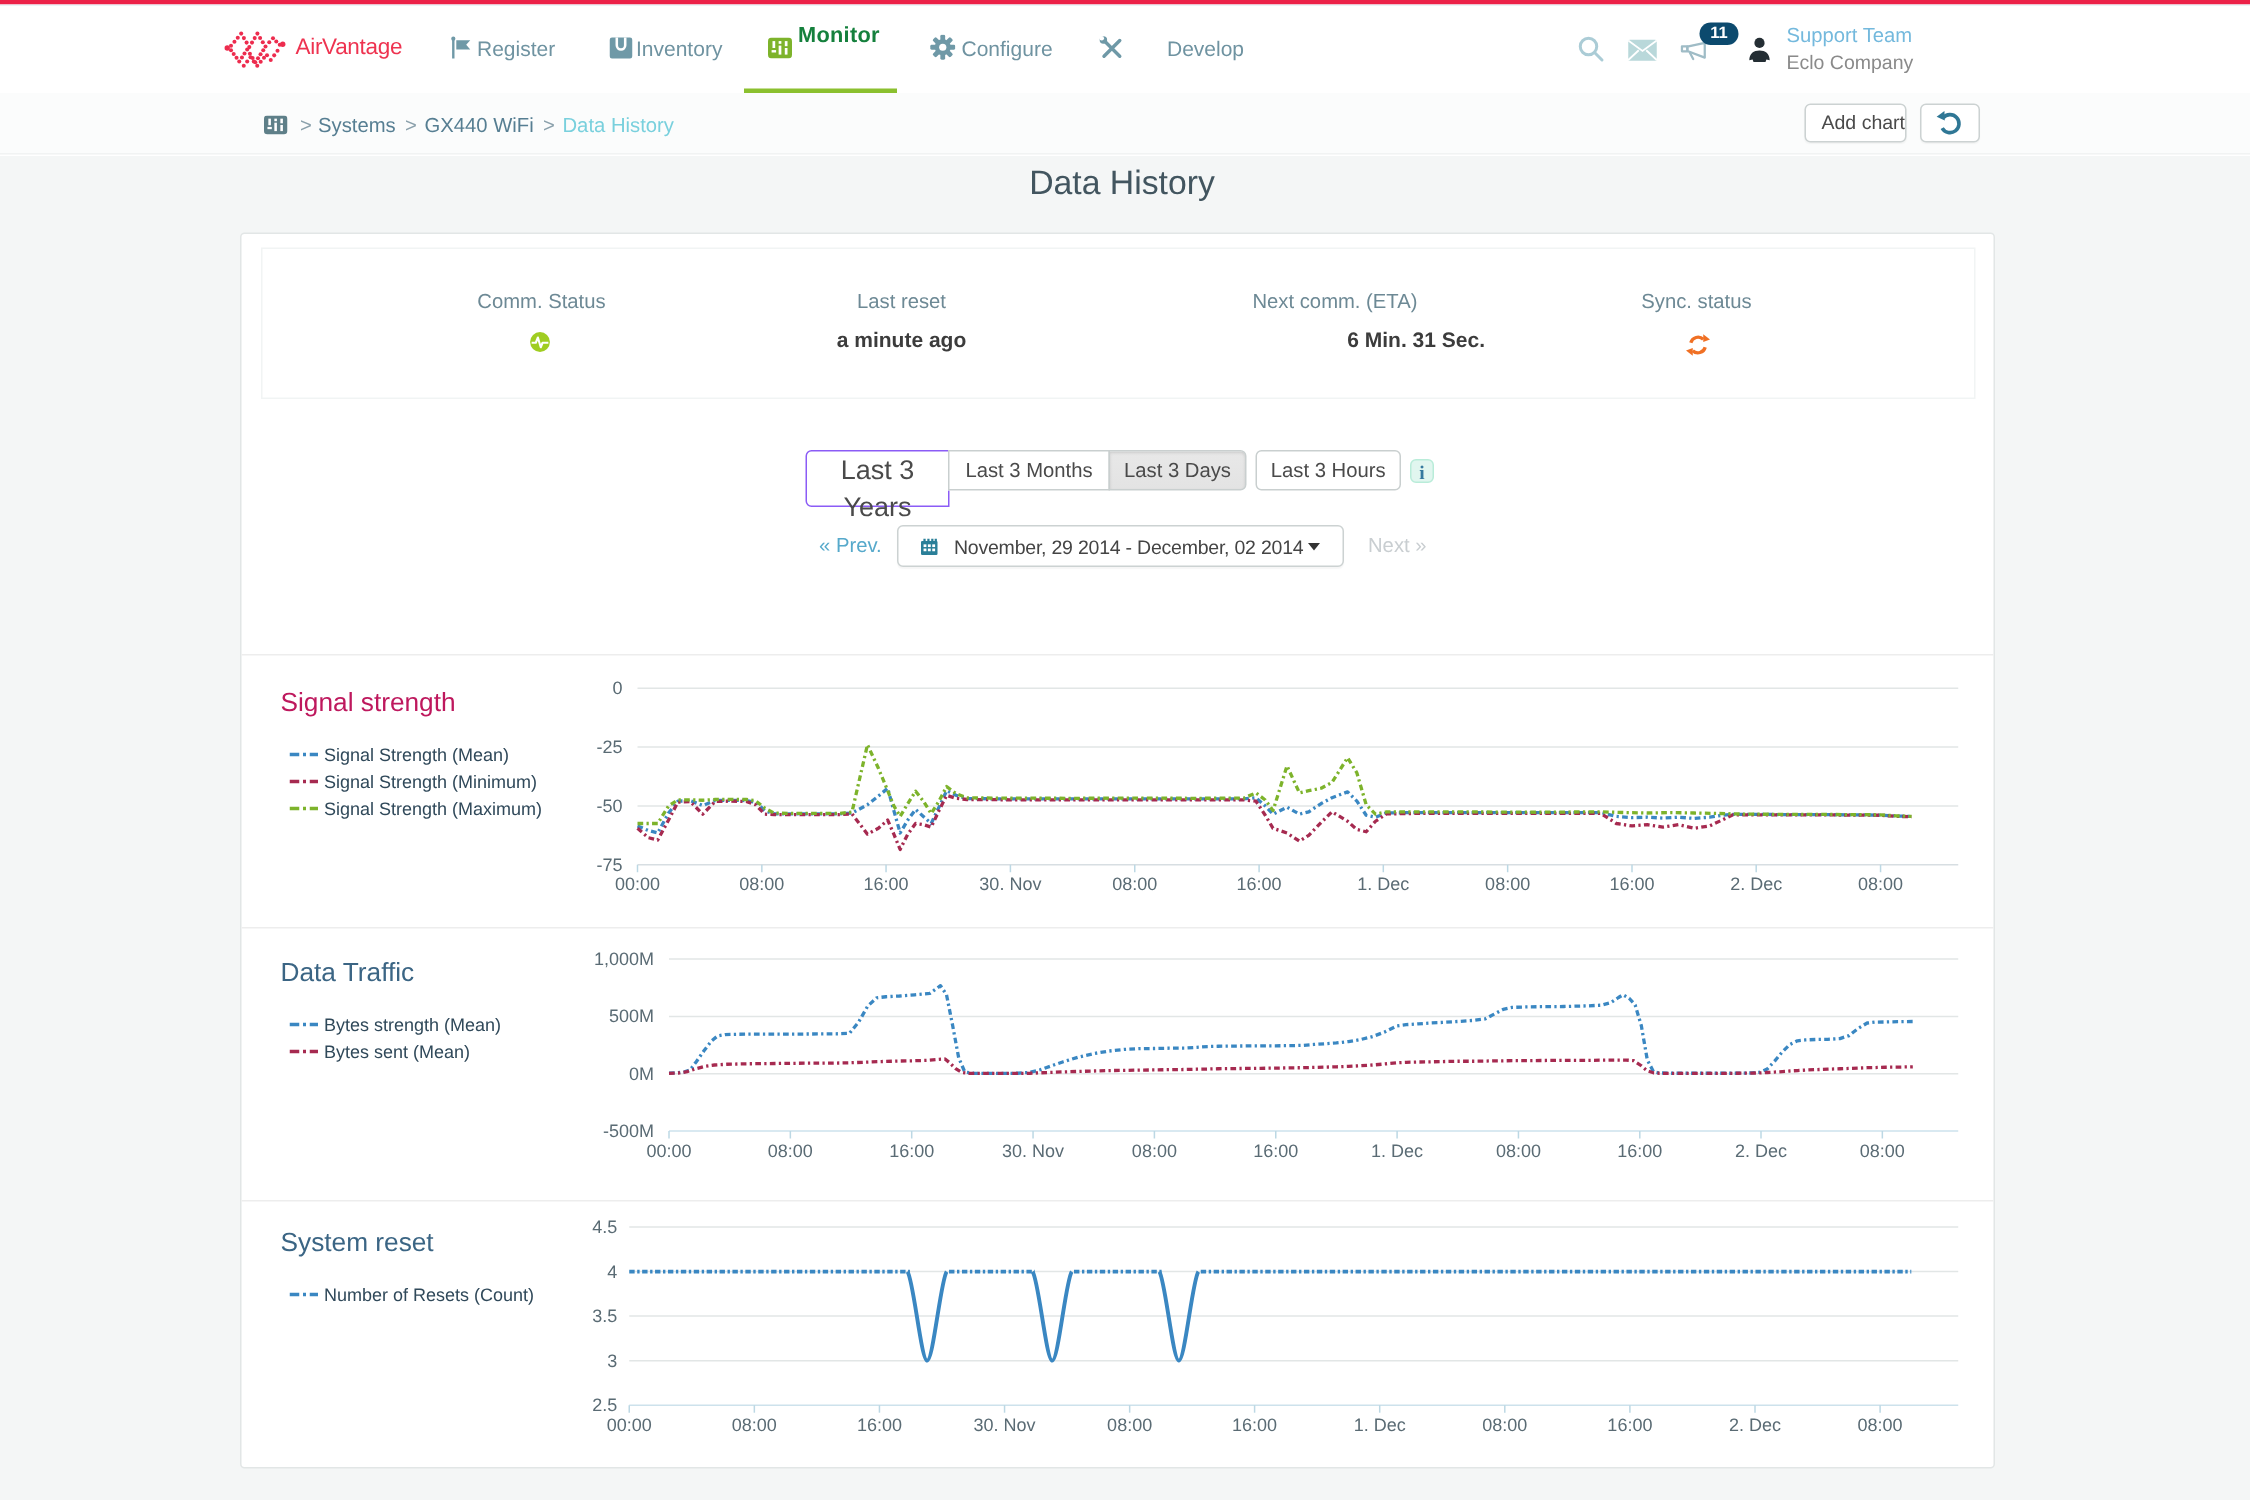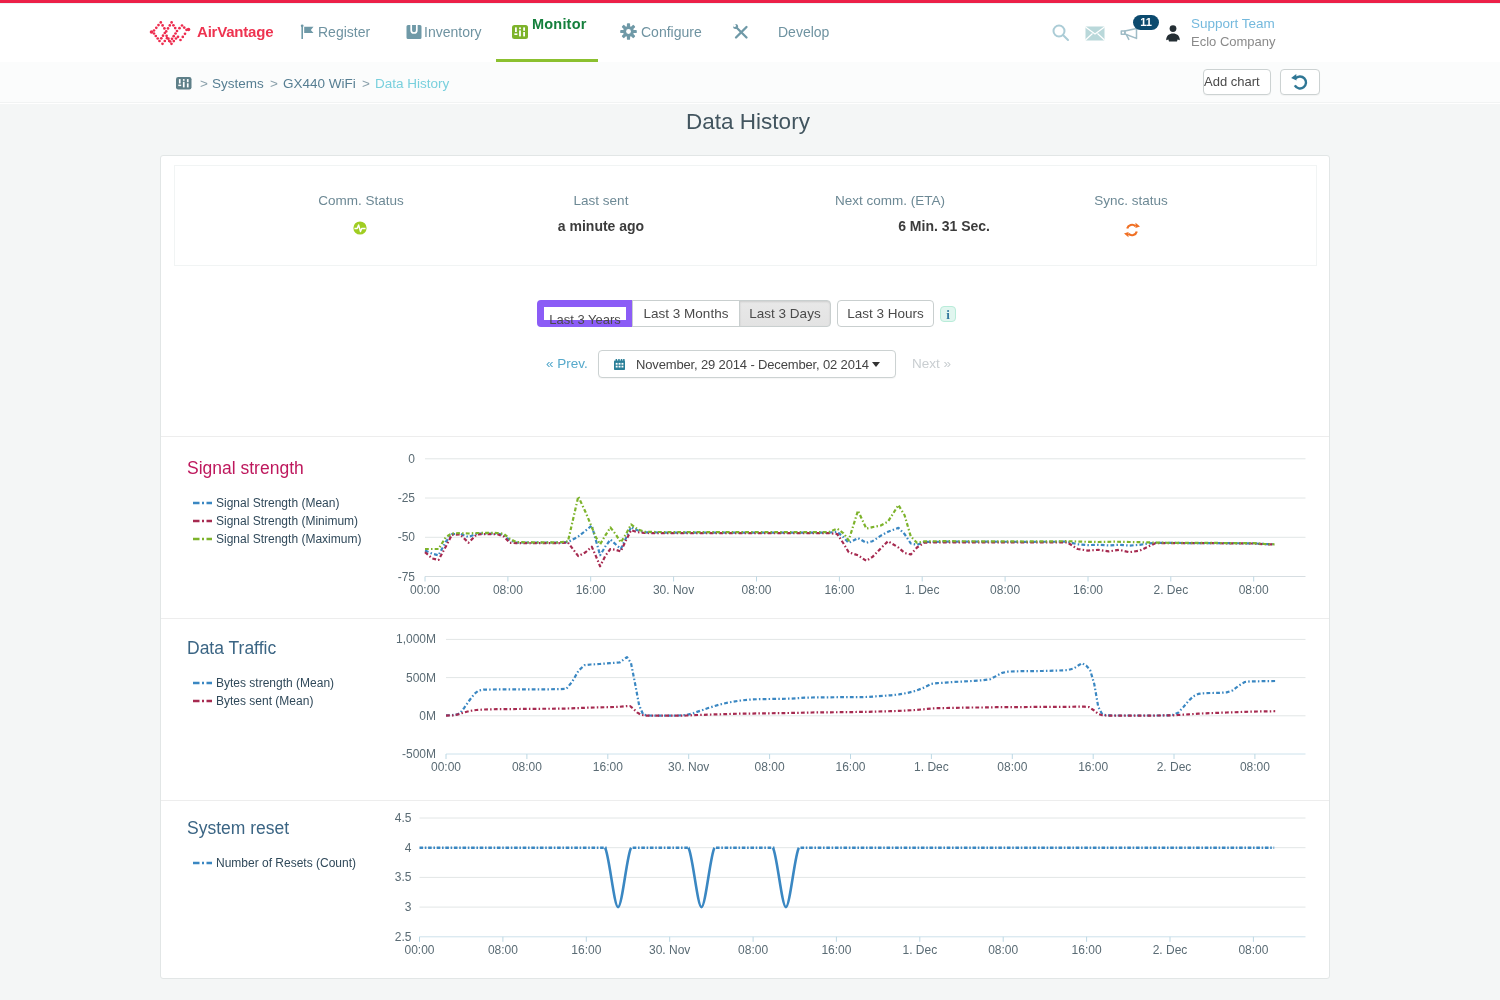--- a/index.html
+++ b/index.html
@@ -49,21 +49,21 @@
     <circle cx="16.5" cy="29.8" r="1.35" fill="#ed2c4e"></circle>
     <circle cx="18.8" cy="27.0" r="1.35" fill="#ed2c4e"></circle>
     <circle cx="21.0" cy="24.2" r="1.35" fill="#ed2c4e"></circle>
     <circle cx="23.2" cy="27.0" r="1.35" fill="#ed2c4e"></circle>
     <circle cx="25.5" cy="29.8" r="1.35" fill="#ed2c4e"></circle>
     <circle cx="27.8" cy="27.1" r="1.35" fill="#ed2c4e"></circle>
     <circle cx="30.0" cy="24.5" r="1.35" fill="#ed2c4e"></circle>
     <circle cx="5.5" cy="18.0" r="1.8" fill="#ed2c4e"></circle>
     <circle cx="42.5" cy="15.5" r="1.8" fill="#ed2c4e"></circle>
   </svg>
-<div class="abs" style="left:197px;top:23px;font-size:15px;font-weight:bold;color:#ee3350;letter-spacing:-0.2px">AirVantage</div>
+<div class="abs" style="left:197px;top:23px;font-size:15px;font-weight:normal;color:#ee3350;letter-spacing:-0.2px">AirVantage</div>
 <svg width="16" height="16" style="position:absolute;left:300px;top:24px">
 <line x1="2.2" y1="1.5" x2="2.2" y2="15" stroke="#6f99a7" stroke-width="1.6"></line>
 <circle cx="2.2" cy="1.8" r="1.4" fill="#6f99a7"></circle>
 <path d="M4.2,2.8 L13.5,2.8 L10.8,5.9 L13.5,9 L4.2,9 Z" fill="#6f99a7"></path>
 </svg>
 <div class="abs" style="left:318px;top:24px;color:#6f93a1;font-size:14px">Register</div>
 <svg width="16" height="16" style="position:absolute;left:406px;top:24px">
 <path d="M2,1 h12 a1.5,1.5 0 0 1 1.5,1.5 v11 a1.5,1.5 0 0 1 -1.5,1.5 h-12 a1.5,1.5 0 0 1 -1.5,-1.5 v-11 a1.5,1.5 0 0 1 1.5,-1.5 Z" fill="#6f99a7"></path>
 <path d="M5.2,1 v5.2 a2.8,2.8 0 0 0 5.6,0 v-5.2" fill="none" stroke="#fff" stroke-width="1.7"></path>
 </svg>
@@ -133,48 +133,48 @@
 <rect x="6.9" y="4.8" width="1.7" height="5.6" fill="#fff"></rect>
 <rect x="10.9" y="2.1" width="1.7" height="3.1" fill="#fff"></rect>
 <rect x="10.9" y="6.3" width="1.7" height="4.1" fill="#fff"></rect>
 </svg>
 <div class="abs" style="left:200px;top:76px;font-size:13.5px;color:#8aa0ab">&gt;</div>
 <div class="abs" style="left:212px;top:76px;font-size:13.5px;color:#567e92">Systems</div>
 <div class="abs" style="left:270px;top:76px;font-size:13.5px;color:#8aa0ab">&gt;</div>
 <div class="abs" style="left:283px;top:76px;font-size:13.5px;color:#567e92">GX440 WiFi</div>
 <div class="abs" style="left:362px;top:76px;font-size:13.5px;color:#8aa0ab">&gt;</div>
 <div class="abs" style="left:375px;top:76px;font-size:13.5px;color:#79d0dd">Data History</div>
-<div class="abs" style="left:1203px;top:69px;width:68px;height:26px;background:#fff;border:1px solid #ccd2d2;border-radius:4px;box-shadow:0 1px 1px rgba(0,0,0,0.04);font-size:13px;color:#4a4a4a;text-align:left;line-height:24px">Add chart</div>
+<div class="abs" style="left:1203px;top:69px;width:68px;height:26px;background:#fff;border:1px solid #ccd2d2;border-radius:4px;box-shadow:0 1px 1px rgba(0,0,0,0.04);font-size:13px;color:#4a4a4a;text-align:right;line-height:24px">Add chart</div>
 <div class="abs" style="left:1280px;top:69px;width:40px;height:26px;background:#fff;border:1px solid #ccd2d2;border-radius:4px;box-shadow:0 1px 1px rgba(0,0,0,0.04)"></div>
 <svg width="20" height="20" style="position:absolute;left:1290px;top:72px">
 <path d="M4.8,13.4 A6.0,6.0 0 1 0 5.4,6.6" fill="none" stroke="#2f7795" stroke-width="2.4"></path>
 <polygon points="6.3,2.0 6.5,8.4 1.1,5.9" fill="#2f7795"></polygon>
 </svg>
 <div class="abs" style="left:-2px;top:109px;width:1500px;text-align:center;font-size:22.5px;color:#42555f">Data History</div>
 <div class="abs" style="left:160px;top:155px;width:1170px;height:824px;background:#fff;border:1px solid #e2e6e6;border-radius:3px"></div>
 <div class="abs" style="left:174px;top:165px;width:1143px;height:101px;background:#fff;border:1px solid #f1f4f4"></div>
 <div class="abs" style="left:261px;top:193px;width:200px;font-size:13.5px;color:#6d8995;text-align:center">Comm. Status</div>
 <svg width="14" height="14" style="position:absolute;left:353px;top:221px">
 <circle cx="7" cy="7" r="6.6" fill="#a0cd22"></circle>
 <polyline points="1.4,7.5 4.2,7.5 5.6,4 7.5,10.5 8.7,7.5 12.6,7.5" fill="none" stroke="#fff" stroke-width="1.4" stroke-linejoin="round"></polyline>
 </svg>
-<div class="abs" style="left:501px;top:193px;width:200px;font-size:13.5px;color:#6d8995;text-align:center">Last sent</div>
+<div class="abs" style="left:501px;top:193px;width:200px;font-size:13.5px;color:#6d8995;text-align:center">Last reset</div>
 <div class="abs" style="left:501px;top:218px;width:200px;font-size:14px;color:#3c3c3c;font-weight:bold;text-align:center">a minute ago</div>
 <div class="abs" style="left:790px;top:193px;width:200px;font-size:13.5px;color:#6d8995;text-align:center">Next comm. (ETA)</div>
 <div class="abs" style="left:790px;top:218px;width:200px;font-size:14px;color:#3c3c3c;font-weight:bold;text-align:right">6 Min. 31 Sec.</div>
 <div class="abs" style="left:1031px;top:193px;width:200px;font-size:13.5px;color:#6d8995;text-align:center">Sync. status</div>
 <svg width="16" height="16" viewBox="0 0 16 16" style="position:absolute;left:1124px;top:222px">
 <g stroke="#f07024" stroke-width="2.2" fill="none">
 <path d="M3.2,6.5 A5,5 0 0 1 11.5,4.2"></path>
 <path d="M12.8,9.5 A5,5 0 0 1 4.5,11.8"></path>
 </g>
 <polygon points="11.5,0.8 11.5,6 16,4.4" fill="#f07024" stroke="none"></polygon>
 <polygon points="4.5,15.2 4.5,10 0,11.6" fill="#f07024" stroke="none"></polygon>
 </svg>
-<div class="abs" style="left:537px;top:300px;width:96px;height:27px;border:7px solid #8b5cf6;font-size:13px;color:#4a4a4a;text-align:center;background:#fff;border-radius:4px 0 0 4px;line-height:25px">Last 3 Years</div>
+<div class="abs" style="left:537px;top:300px;width:96px;height:38px;border:1px solid #8b5cf6;font-size:18px;color:#4a4a4a;text-align:center;background:#fff;border-radius:4px 0 0 4px;line-height:25px">Last 3 Years</div>
 <div class="abs" style="left:632px;top:300px;width:108px;height:27px;border:1px solid #c9cfcf;font-size:13.5px;color:#4a4a4a;text-align:center;background:#fff;line-height:25px">Last 3 Months</div>
 <div class="abs" style="left:739px;top:300px;width:92px;height:27px;border:1px solid #c9cfcf;font-size:13.5px;color:#4a4a4a;text-align:center;background:#fff;border-radius:0 4px 4px 0;background:linear-gradient(#e8e8e8,#e3e3e3);box-shadow:inset 0 1px 2px rgba(0,0,0,0.12);line-height:25px">Last 3 Days</div>
 <div class="abs" style="left:837px;top:300px;width:97px;height:27px;border:1px solid #c9cfcf;font-size:13.5px;color:#4a4a4a;text-align:center;background:#fff;border-radius:4px;line-height:25px">Last 3 Hours</div>
 <div class="abs" style="left:940px;top:306px;width:16px;height:16px;background:#e1f6ef;border:1px solid #b9ecd9;border-radius:4px;color:#35799e;font-family:'Liberation Serif',serif;font-weight:bold;font-size:13px;text-align:center;line-height:15px">i</div>
 <div class="abs" style="left:546px;top:356px;font-size:13.5px;color:#56a9cb">« Prev.</div>
 <div class="abs" style="left:598px;top:350px;width:298px;height:28px;background:#fff;border:1px solid #ccd2d2;border-radius:4px;box-shadow:0 1px 1px rgba(0,0,0,0.04)"></div>
 <svg width="12" height="11" style="position:absolute;left:614px;top:359px">
 <rect x="0" y="1.6" width="11" height="9.4" rx="0.8" fill="#2a7f98"></rect>
 <rect x="1.6" y="0" width="1.5" height="2.6" fill="#2a7f98"></rect>
 <rect x="4.2" y="0" width="1.5" height="2.6" fill="#2a7f98"></rect>

